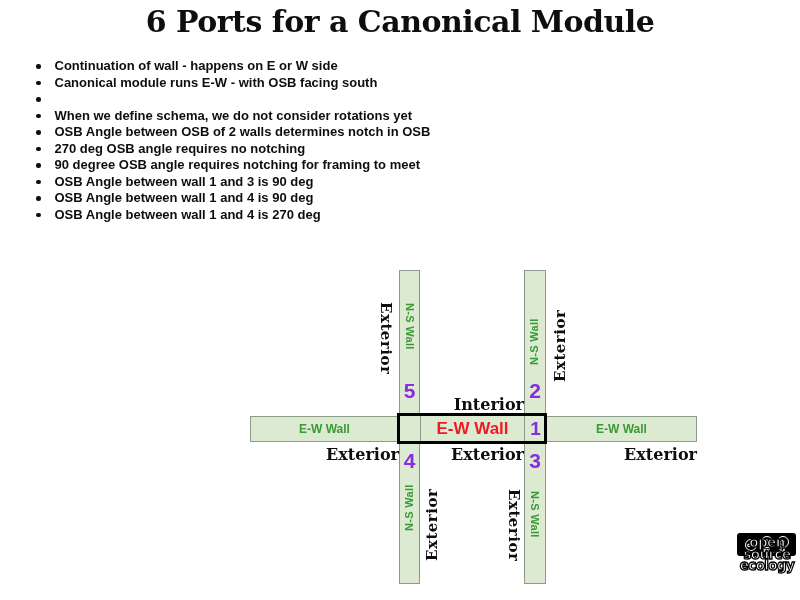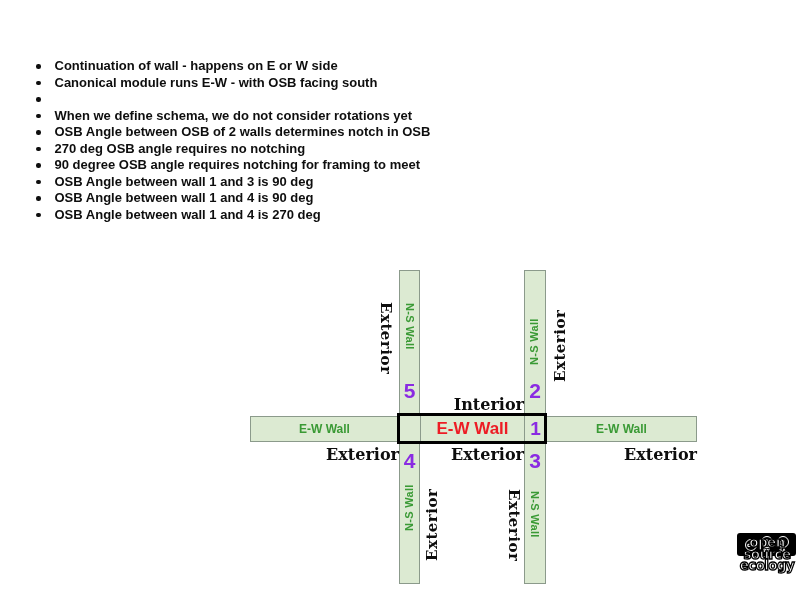--- a/index.html
+++ b/index.html
@@ -90,20 +90,21 @@
   .ose{position:absolute;left:733px;top:537px;width:68px;text-align:center;
        font-family:"DejaVu Sans",sans-serif;font-weight:800;font-size:13.5px;
        line-height:11.5px;letter-spacing:-0.6px;color:#fff;
        -webkit-text-stroke:1.3px #000;}
 </style>
 </head>
 <body>
 
 <div class="slide">
 
+  <div class="title">6 Ports for a Canonical Module</div>
 
   <ul class="bullets">
     <li>
         <span class="dot"></span>
         <span>Continuation of wall - happens on E or W side</span>
       </li>
     <li>
         <span class="dot"></span>
         <span>Canonical module runs E-W - with OSB facing south</span>
       </li>

